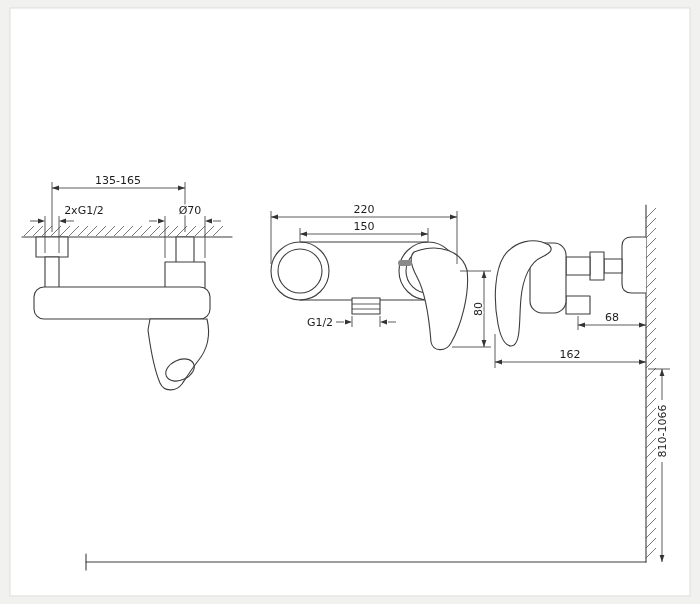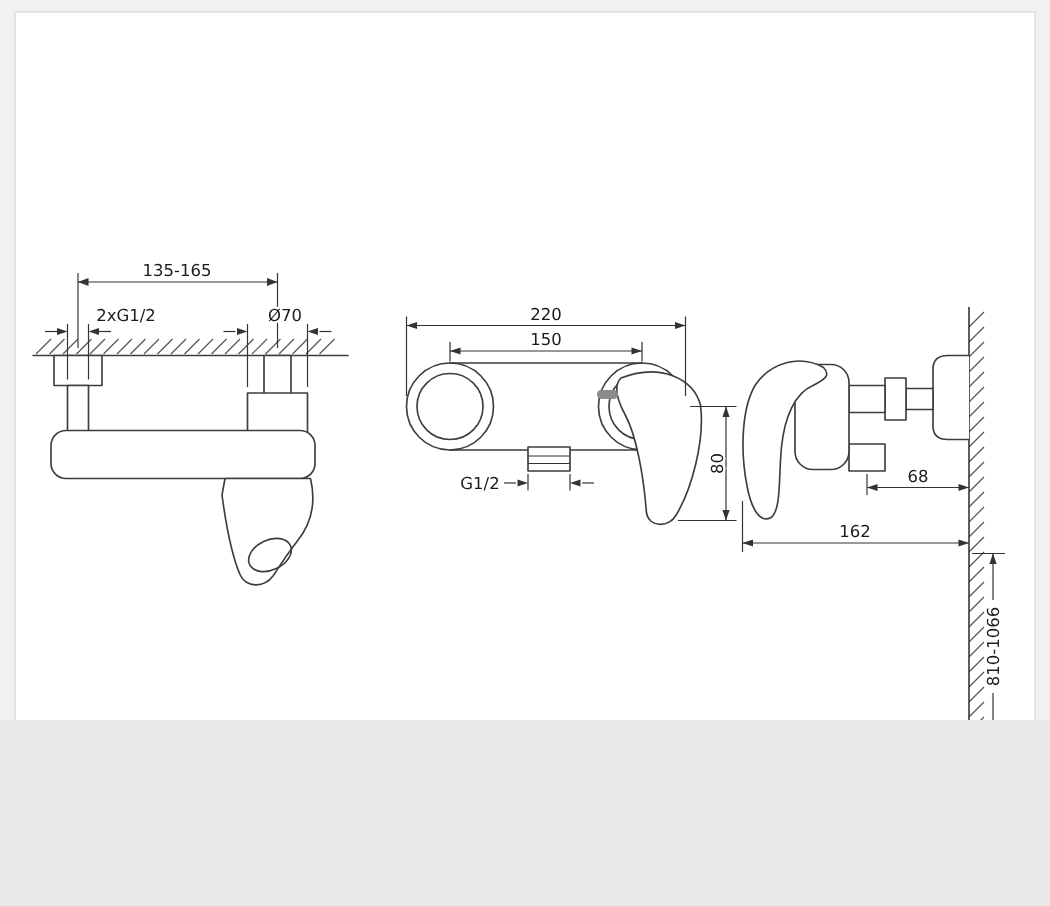--- a/index.html
+++ b/index.html
@@ -1,16 +1,16 @@
 <!DOCTYPE html>
 <html><head>
 <meta charset="utf-8">
 <style>
   html,body{margin:0;padding:0;background:#e9e9e9}
-  .stage{position:relative;width:700px;height:480px;background:#fde047;font-family:"DejaVu Sans",sans-serif;overflow:hidden}
+  .stage{position:relative;width:700px;height:604px;background:#fde047;font-family:"DejaVu Sans",sans-serif;overflow:hidden}
   svg{display:block}
   .ln{stroke:#3d3d3d;stroke-width:1.1;fill:none;stroke-linecap:round;stroke-linejoin:round}
   .fw{stroke:#3d3d3d;stroke-width:1.1;fill:#ffffff;stroke-linejoin:round}
   .dim{stroke:#333333;stroke-width:0.8;fill:none}
   .arr{fill:#333333;stroke:none}
   .hatch{stroke:#555555;stroke-width:0.8}
   .dtxt{font-size:11px;fill:#1c1c1c;font-family:"DejaVu Sans",sans-serif;
         stroke:#ffffff;stroke-width:3px;paint-order:stroke}
 </style>
 </head>

